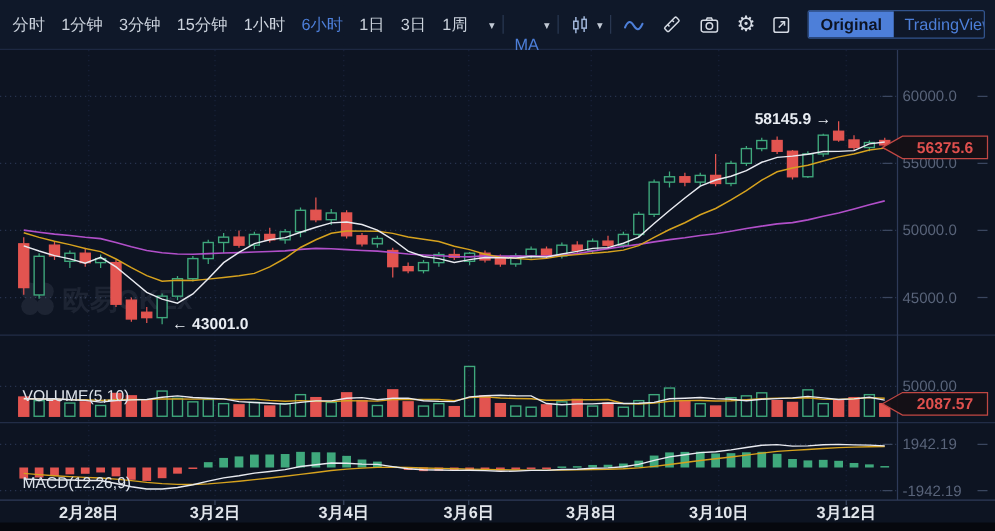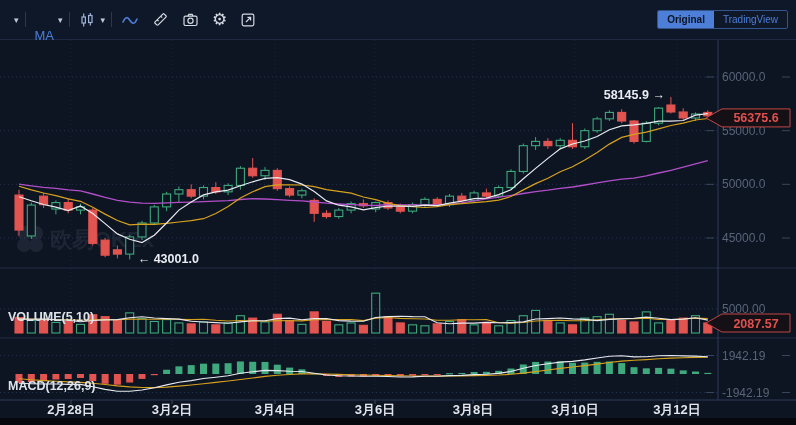--- a/index.html
+++ b/index.html
@@ -10,36 +10,47 @@
            justify-content:space-between;box-sizing:border-box;padding:0 8px 0 10px;}
   .tb-left{display:flex;align-items:center;}
   .tb-item{font-size:13px;color:#ccd3dd;margin-right:13px;cursor:pointer;white-space:nowrap;}
   .tb-item.active{color:#4d7fd9;}
   .ma-label{font-size:13px;color:#4d7fd9;cursor:pointer;margin-top:32px;}
   .caret{font-size:9px;color:#c2c9d4;margin:0 2px 0 4px;cursor:pointer;}
   .sep{width:1px;height:15px;background:#293751;margin:0 9px 0 4px;}
   .icon-btn{display:flex;align-items:center;margin-right:13px;cursor:pointer;}
   .gear{font-size:17px;color:#d5dae3;line-height:1;}
   .mode-toggle{display:flex;align-items:center;border:1px solid #32538c;border-radius:2px;
-               overflow:hidden;font-size:10px;}
+               overflow:hidden;font-size:13px;}
   .mode-orig{background:#4d7fd9;color:#0c1322;padding:3px 9px;font-weight:700;cursor:pointer;}
   .mode-tv{color:#4d7fd9;padding:3px 9px;cursor:pointer;}
   .chart-area{position:absolute;top:40px;left:0;width:695px;height:385px;}
-  .panel-header{position:absolute;left:8px;font-size:12.5px;font-weight:700;color:#dde3ea;z-index:3;}
+  .panel-header{position:absolute;left:18px;font-size:12.5px;font-weight:400;color:#dde3ea;z-index:3;}
   #vol-header{top:270px;}
   #macd-header{top:339px;text-align:center;}
   svg text{font-family:"Liberation Sans",sans-serif;}
 </style>
 </head>
 <body>
 
 <div class="app">
 
   <div class="toolbar">
     <div class="tb-left">
+      <span id="intervals" style="display:flex;align-items:center">
+          <span class="tb-item">分时</span>
+          <span class="tb-item">1分钟</span>
+          <span class="tb-item">3分钟</span>
+          <span class="tb-item">15分钟</span>
+          <span class="tb-item">1小时</span>
+          <span class="tb-item active">6小时</span>
+          <span class="tb-item">1日</span>
+          <span class="tb-item">3日</span>
+          <span class="tb-item">1周</span>
+        </span>
       <span class="caret">▾</span>
       <span class="sep"></span>
       <span class="ma-label">MA</span>
       <span class="caret">▾</span>
       <span class="sep"></span>
       <span class="icon-btn" style="margin-right:2px">
         <svg width="16" height="16" viewBox="0 0 16 16" fill="none" stroke="#9fb4d8" stroke-width="1.2">
           <line x1="4.7" y1="1.5" x2="4.7" y2="5"></line>
             <rect x="3" y="5" width="3.4" height="6"></rect>
             <line x1="4.7" y1="11" x2="4.7" y2="14.5"></line>

